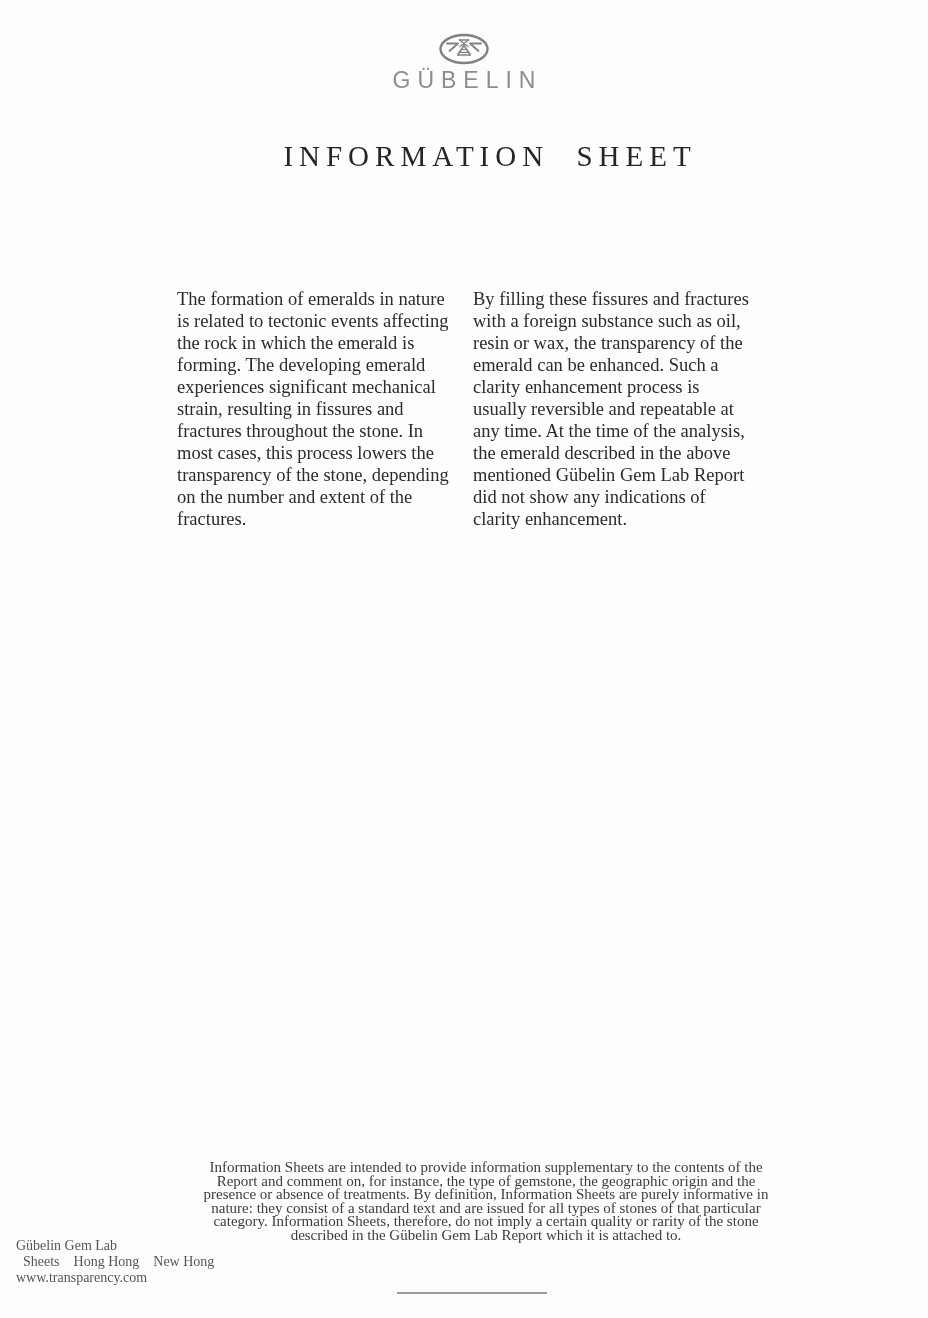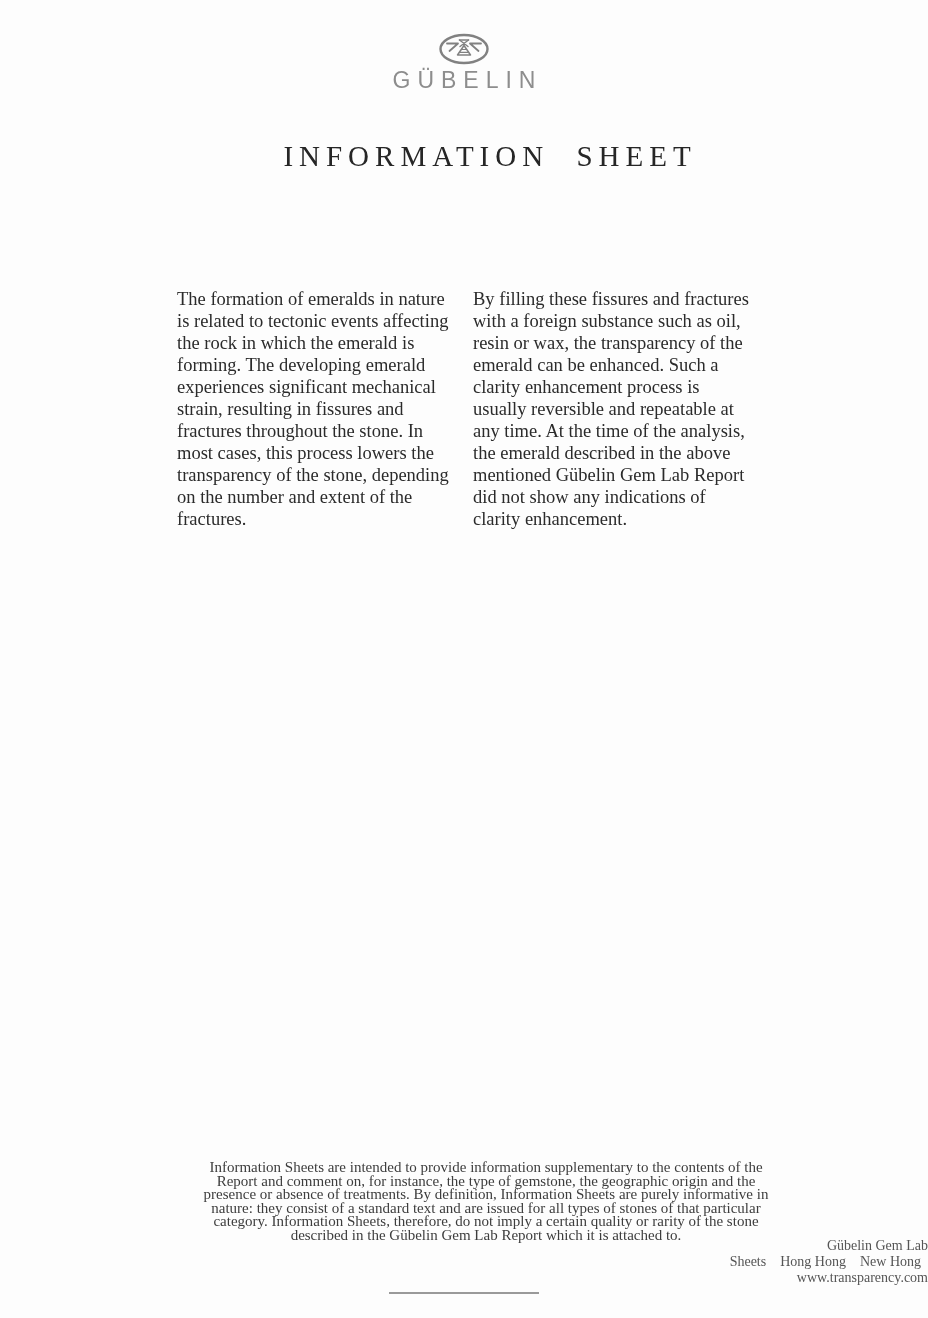--- a/index.html
+++ b/index.html
@@ -106,24 +106,25 @@
     line-height: 13.5px;
     color: #3d3d3d;
   }
 
   
   .page-footer {
     position: absolute;
     top: 1238px;
     left: 0;
     right: 0;
-    text-align: right;
+    text-align: left;
     font-size: 14px;
     line-height: 16px;
     color: #555555;
+    padding-left: 16px;
   }
   .page-footer .lab-name { margin-bottom: 0; }
   .cities { margin-top: 0; }
   .cities span { margin: 0 7px; }
   .website { margin-top: 0; }
   .footer-rule {
     width: 150px;
     height: 2px;
     background: #9a9a9a;
     margin: 6px auto 0;

